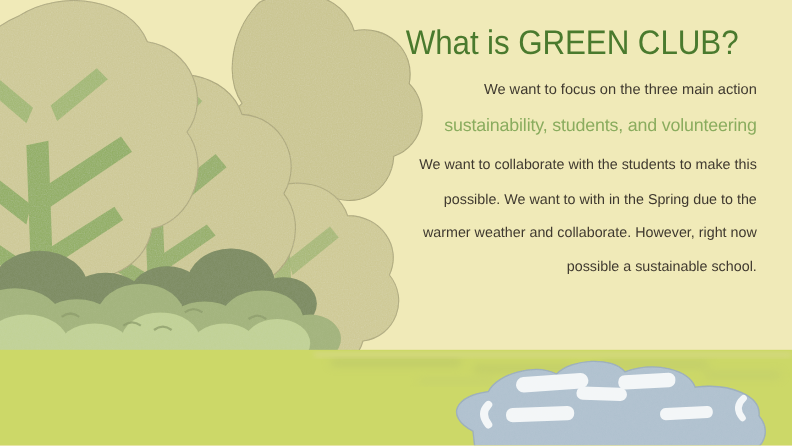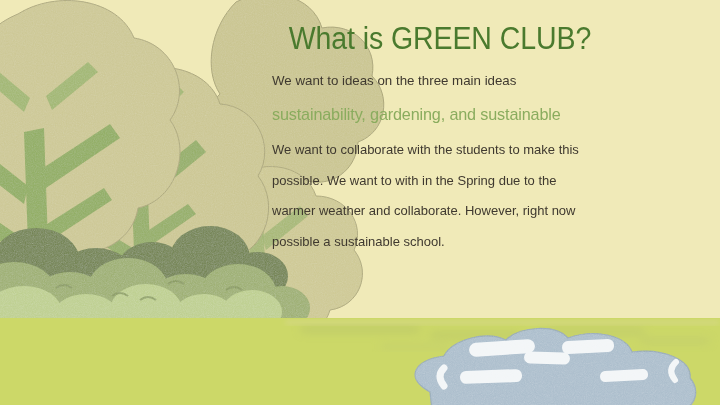--- a/index.html
+++ b/index.html
@@ -13,21 +13,21 @@
     background:#f0eab8;
   }
 
   
   .scene{position:absolute;inset:0;}
   .scene svg{display:block;width:720px;height:405px;}
 
   
   .content{
     position:absolute;left:272px;top:0;width:416px;height:405px;
-    text-align:left;
+    text-align:right;
   }
   .title{
     margin:0;padding-top:22px;
     font-size:31px;line-height:1.1;
     font-weight:400;
     letter-spacing:-0.1px;
     color:#4a7a2e;
     transform:scaleX(0.92);
     transform-origin:50% 50%;
   }
@@ -208,23 +208,23 @@
             <path d="M676,362 q-9,8 -1,18" stroke="#f2f5f7" stroke-width="6" fill="none" stroke-linecap="round"></path>
           </g>
         </g>
       </g>
     </svg>
   </div>
 
   <div class="content">
     <h1 class="title">What is GREEN CLUB?</h1>
 
-    <p class="lead">We want to ideas on the three main ideas</p>
-
-    <p class="accent">sustainability, gardening, and sustainable</p>
+    <p class="lead">We want to focus on the three main action</p>
+
+    <p class="accent">sustainability, students, and volunteering</p>
 
     <div class="body-copy">
       <span>We want to collaborate with the students to make this</span>
       <span>possible. We want to with in the Spring due to the</span>
       <span>warmer weather and collaborate. However, right now</span>
       <span>possible a sustainable school.</span>
     </div>
   </div>
 
 </div>

